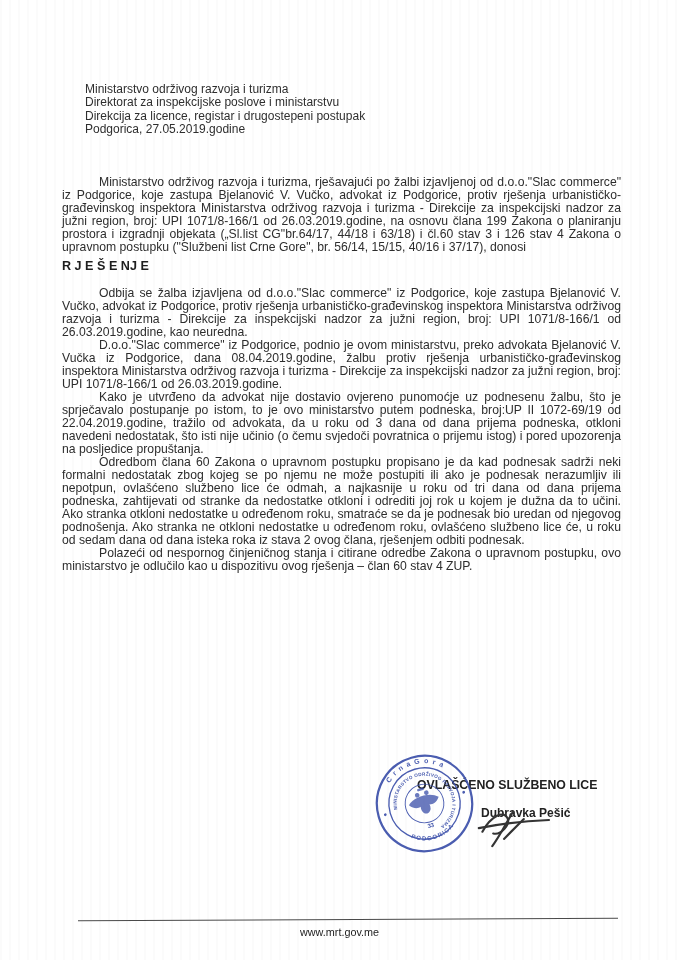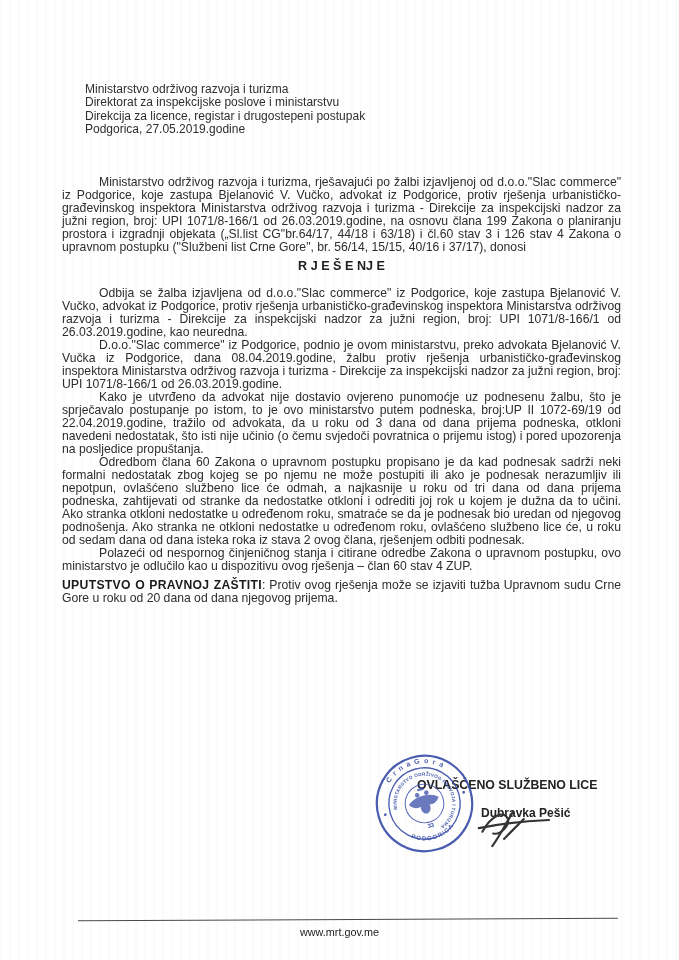--- a/index.html
+++ b/index.html
@@ -18,21 +18,21 @@
     position:absolute;left:85px;top:83px;
     font-size:12px;line-height:13.3px;color:#2e2e2e;
   }
   .doc-body{
     position:absolute;left:62px;top:176px;width:559px;
     font-size:12.2px;line-height:13px;
     text-align:justify;color:#2d2d2d;
   }
   .doc-body p{margin:0;text-indent:37px;}
   .heading{
-    text-align:center;font-weight:bold;color:#1e1e1e;
+    font-weight:bold;color:#1e1e1e;
     font-size:12.6px;text-indent:0;
   }
   .heading.res{margin:6px 0 14px;}
   .heading.obr{margin:9px 0 8px;}
   .legal-notice{margin-top:6px !important;text-indent:0 !important;}
   .legal-notice b{color:#1b1b1b;letter-spacing:0.3px;}
   .sig-title{
     position:absolute;left:417px;top:778px;
     font-size:12.3px;font-weight:bold;color:#222;white-space:nowrap;
   }
@@ -72,21 +72,20 @@
   </header>
 
   <main class="doc-body">
     <p>Ministarstvo održivog razvoja i turizma, rješavajući po žalbi izjavljenoj od d.o.o."Slac commerce" iz Podgorice, koje zastupa Bjelanović V. Vučko, advokat iz Podgorice, protiv rješenja urbanističko-građevinskog inspektora Ministarstva održivog razvoja i turizma - Direkcije za inspekcijski nadzor za južni region, broj: UPI 1071/8-166/1 od 26.03.2019.godine, na osnovu člana 199 Zakona o planiranju prostora i izgradnji objekata („Sl.list CG"br.64/17, 44/18 i 63/18) i čl.60 stav 3 i 126 stav 4 Zakona o upravnom postupku ("Službeni list Crne Gore", br. 56/14, 15/15, 40/16 i 37/17), donosi</p>
     <div class="heading res">R J E Š E NJ E</div>
     <p>Odbija se žalba izjavljena od d.o.o."Slac commerce" iz Podgorice, koje zastupa Bjelanović V. Vučko, advokat iz Podgorice, protiv rješenja urbanističko-građevinskog inspektora Ministarstva održivog razvoja i turizma - Direkcije za inspekcijski nadzor za južni region, broj: UPI 1071/8-166/1 od 26.03.2019.godine, kao neuredna.</p>
     <p>D.o.o."Slac commerce" iz Podgorice, podnio je ovom ministarstvu, preko advokata Bjelanović V. Vučka iz Podgorice, dana 08.04.2019.godine, žalbu protiv rješenja urbanističko-građevinskog inspektora Ministarstva održivog razvoja i turizma - Direkcije za inspekcijski nadzor za južni region, broj: UPI 1071/8-166/1 od 26.03.2019.godine.</p>
     <p>Kako je utvrđeno da advokat nije dostavio ovjereno punomoćje uz podnesenu žalbu, što je sprječavalo postupanje po istom, to je ovo ministarstvo putem podneska, broj:UP II 1072-69/19 od 22.04.2019.godine, tražilo od advokata, da u roku od 3 dana od dana prijema podneska, otkloni navedeni nedostatak, što isti nije učinio (o čemu svjedoči povratnica o prijemu istog) i pored upozorenja na posljedice propuštanja.</p>
     <p>Odredbom člana 60 Zakona o upravnom postupku propisano je da kad podnesak sadrži neki formalni nedostatak zbog kojeg se po njemu ne može postupiti ili ako je podnesak nerazumljiv ili nepotpun, ovlašćeno službeno lice će odmah, a najkasnije u roku od tri dana od dana prijema podneska, zahtijevati od stranke da nedostatke otkloni i odrediti joj rok u kojem je dužna da to učini. Ako stranka otkloni nedostatke u određenom roku, smatraće se da je podnesak bio uredan od njegovog podnošenja. Ako stranka ne otkloni nedostatke u određenom roku, ovlašćeno službeno lice će, u roku od sedam dana od dana isteka roka iz stava 2 ovog člana, rješenjem odbiti podnesak.</p>
     <p>Polazeći od nespornog činjeničnog stanja i citirane odredbe Zakona o upravnom postupku, ovo ministarstvo je odlučilo kao u dispozitivu ovog rješenja – član 60 stav 4 ZUP.</p>
-    <p class="legal-notice"><b>UPUTSTVO O PRAVNOJ ZAŠTITI</b><span>: Protiv ovog rješenja može se izjaviti tužba Upravnom sudu Crne Gore u roku od 20 dana od dana njegovog prijema.</span></p>
   </main>
 
   <div class="sig-title">OVLAŠĆENO SLUŽBENO LICE</div>
   <div class="sig-name">Dubravka Pešić</div>
 
   <svg class="stamp" viewBox="0 0 120 120" aria-hidden="true">
     <defs>
       <path id="arc-top" d="M 13 60 A 47 47 0 0 1 107 60"></path>
       <path id="arc-bottom" d="M 17 60 A 43 43 0 0 0 103 60"></path>
       <path id="arc-ring" d="M 27.5 60 A 32.5 32.5 0 1 1 92.5 60 A 32.5 32.5 0 1 1 27.5 60"></path>

